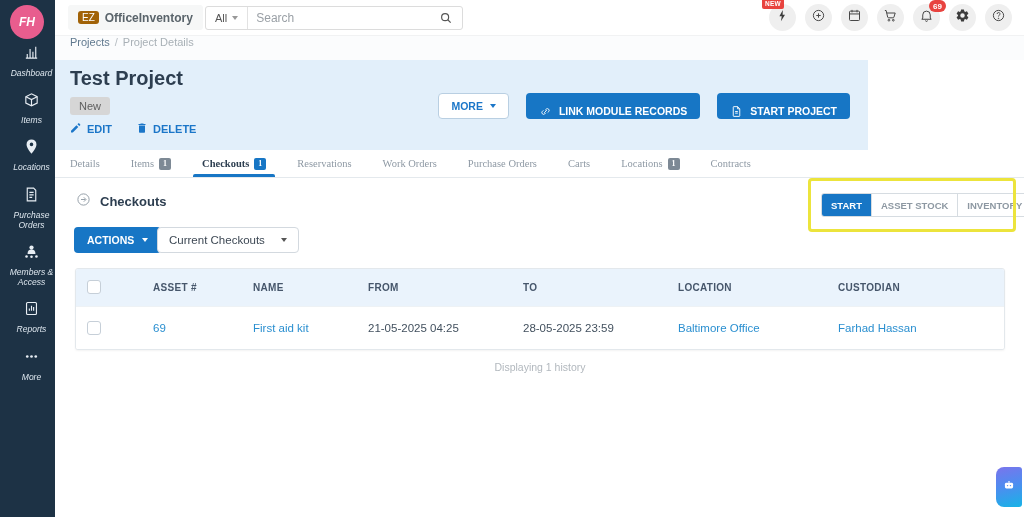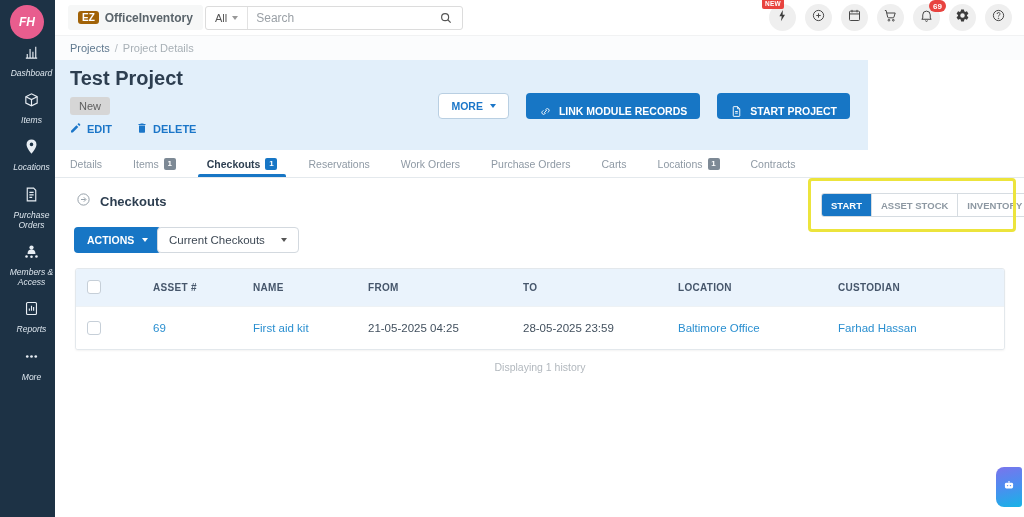--- a/index.html
+++ b/index.html
@@ -14,21 +14,21 @@
   .nav { position:absolute; top:44px; left:0; width:63px; display:flex; flex-direction:column; align-items:center; gap:13px; }
   .nav-item { display:flex; flex-direction:column; align-items:center; gap:3px; width:55px; cursor:pointer; }
   .nav-item svg { width:17px; height:17px; stroke:#e8eef4; fill:none; stroke-width:1.6; }
   .nav-item svg.filled { fill:#e8eef4; stroke:none; }
   .nav-label { font-size:8.5px; color:#dde6ee; text-align:center; line-height:1.2; padding:0 2px; }
 
   
   .topbar { position:absolute; left:55px; top:0; width:969px; height:36px; background:#fff; border-bottom:1px solid #f1f2f3; }
   .logo-box { position:absolute; left:13px; top:5px; height:25px; background:#f6f7f7; border-radius:3px;
               display:flex; align-items:center; gap:6px; padding:0 10px; cursor:pointer; }
-  .logo-ez { background:#a16207; color:#fff; font-size:10px; font-weight:bold; padding:1px 4px; border-radius:3px; }
+  .logo-ez { background:#a16207; color:#fff; font-size:10px; font-weight:normal; padding:1px 4px; border-radius:3px; }
   .logo-text { color:#5a646b; font-weight:bold; font-size:12px; }
   .search-bar { position:absolute; left:150px; top:6px; width:258px; height:24px; border:1px solid #dcdcdc;
                 border-radius:3px; display:flex; align-items:center; background:#fff; }
   .search-filter { display:flex; align-items:center; gap:5px; padding:0 9px; height:100%;
                    border-right:1px solid #e2e2e2; color:#555; font-size:11px; cursor:pointer;justify-content:center; }
   .caret-down { width:0; height:0; border-left:3.5px solid transparent; border-right:3.5px solid transparent;
                 border-top:4px solid currentColor; display:inline-block; }
   .search-filter .caret-down { color:#999; }
   .search-input { flex:1; border:none; outline:none; font-size:12px; color:#333; padding:0 8px; min-width:0;
                   font-family:"Liberation Sans", sans-serif; }
@@ -39,21 +39,21 @@
               display:flex; align-items:center; justify-content:center; cursor:pointer; }
   .icon-btn svg { width:15px; height:15px; stroke:#474747; fill:none; stroke-width:1.6; }
   .icon-btn svg.filled { fill:#3c3c3c; stroke:none; }
   .badge-new { position:absolute; top:-6px; left:-7px; background:#e8433f; color:#fff; font-size:6.5px;
                font-weight:bold; padding:2px 3px; border-radius:2px; letter-spacing:.2px; }
   .badge-count { position:absolute; top:-4px; right:-6px; background:#e8433f; color:#fff; font-size:8px;
                  font-weight:bold; padding:1.5px 4px; border-radius:7px; }
 
   
   .breadcrumb { position:absolute; left:55px; top:36px; width:969px; height:24px; background:#fbfcfd;
-                display:flex; align-items:center; padding-left:15px; font-size:11px; gap:5px; }
+                display:flex; align-items:flex-start; padding-left:15px; font-size:11px; gap:5px; }
   .crumb-link { color:#60798f; cursor:pointer; }
   .crumb-sep { color:#b6bcc2; }
   .crumb-current { color:#a8b0b6; }
 
   
   .project-header { position:absolute; left:55px; top:60px; width:813px; height:90px; background:#e2effa; }
   .project-title { position:absolute; left:15px; top:7px; font-size:20px; font-weight:bold; color:#2d3e50; }
   .status-badge { position:absolute; left:15px; top:37px; background:#d6d6d6; color:#5f5f5f; font-size:11px;
                   padding:3px 9px; border-radius:3px; }
   .header-links { position:absolute; left:15px; top:62px; display:flex; gap:24px; }
@@ -61,21 +61,21 @@
   .hlink svg { width:12px; height:12px; fill:#1b76c8; }
   .header-buttons { position:absolute; right:18px; top:33px; display:flex; gap:17px; align-items:center; }
   .btn-more { background:#fff; border:1px solid #b9cfe2; color:#1b76c8; font-weight:bold; font-size:10.5px;
               height:26px; padding:0 12px; border-radius:4px; display:flex; align-items:center; gap:7px; cursor:pointer; }
   .btn-primary { background:#1776c5; border:none; color:#fff; font-weight:bold; font-size:10.5px; height:26px;
                  padding:12px 13px; border-radius:4px; display:flex; gap:7px; cursor:pointer; }
   .btn-primary svg { width:13px; height:13px; stroke:#fff; fill:none; stroke-width:1.7; }
 
   
   .tabs { position:absolute; left:55px; top:150px; width:969px; height:28px; background:#fff;
-          border-bottom:1px solid #e4e9ed; display:flex; align-items:stretch; padding-left:15px; gap:31px; }
+          border-bottom:1px solid #e4e9ed; display:flex; align-items:stretch; padding-left:15px; gap:31px;font-family:Liberation Serif, serif; }
   .tab { display:flex; align-items:center; gap:5px; color:#8e99a4; font-size:10.5px; position:relative; cursor:pointer; }
   .tab.active { color:#2d3e50; font-weight:bold; }
   .tab.active::after { content:""; position:absolute; left:-9px; right:-9px; bottom:0; height:3px;
                        background:#1776c5; border-radius:2px 2px 0 0; }
   .tab-badge { background:#7d8995; color:#fff; font-size:8px; font-weight:bold; min-width:12px; height:12px;
                border-radius:2px; display:flex; align-items:center; justify-content:center; padding:0 2px; }
   .tab-badge.blue { background:#1776c5; }
 
   
   .section-title { position:absolute; left:76px; top:192px; display:flex; align-items:center; gap:9px; }

